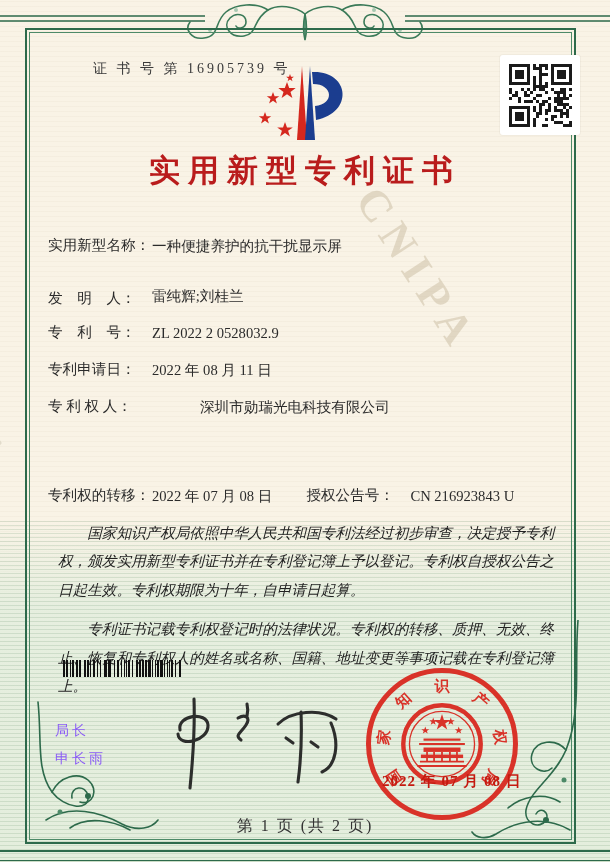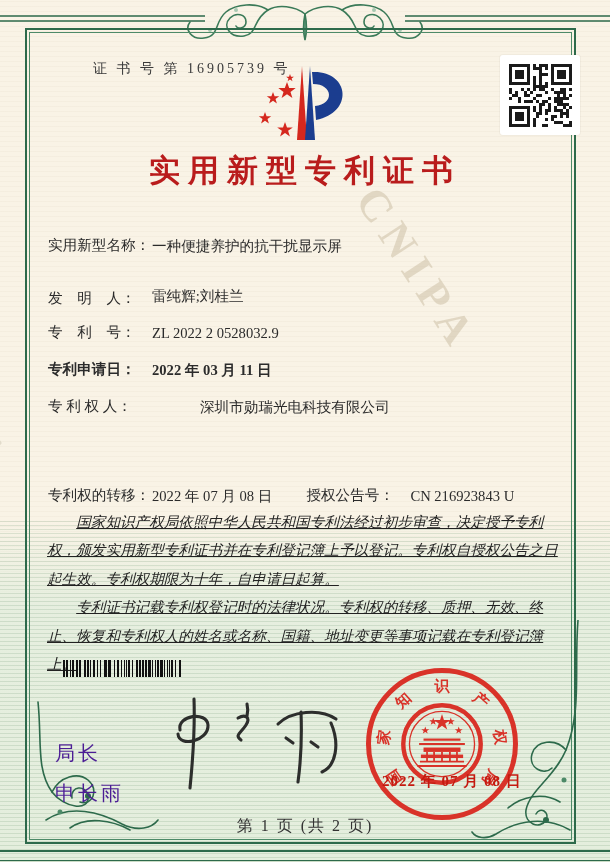--- a/index.html
+++ b/index.html
@@ -47,33 +47,33 @@
     border-radius:3px;display:flex;align-items:center;justify-content:center;box-shadow:0 0 0 1px rgba(0,0,0,0.03);}
   .logo{position:absolute;left:233px;top:50px;width:150px;height:100px;}
   .title{position:absolute;left:0;right:0;top:150px;text-align:center;
     font-size:31px;font-weight:bold;letter-spacing:8px;color:#b91c1c;}
   .row{position:absolute;left:48px;right:54px;font-size:14.6px;display:flex;align-items:flex-start;}
   .row .label{flex:0 0 104px;color:#2b2b2b;}
   .row .value{flex:1 1 auto;line-height:1.5;}
   .row-name{top:236px;}
   .row-inventor{top:286px;align-items:flex-end;}
   .row-patno{top:323px;}
-  .row-filing{top:360px;font-weight:bold;}
+  .row-filing{top:360px;}
   .row-patentee{top:397px;gap:48px;}
   .row-address{top:434px;}
   .row-address .value{max-width:426px;}
   .row-grant{top:486px;}
   .row-grant .label2{flex:0 0 104px;margin-left:34px;}
   .row-grant .value{flex:0 0 auto;}
   .paragraphs{position:absolute;left:47px;right:42px;top:508px;
     font-size:14.6px;line-height:1.95;font-style:italic;color:#222;}
-  .paragraphs p{margin:0;text-indent:2em;text-decoration:underline;}
+  .paragraphs p{margin:11px;text-indent:2em;}
   .barcode-wrap{position:absolute;left:63px;top:660px;width:120px;height:17px;}
-  .signer{position:absolute;left:55px;top:733px;font-family:"Liberation Sans","DejaVu Sans",sans-serif;
-    font-size:20px;letter-spacing:3px;color:#4c1d95;line-height:2.0;}
+  .signer{position:absolute;left:55px;top:716px;font-family:"Liberation Sans","DejaVu Sans",sans-serif;
+    font-size:14px;letter-spacing:3px;color:#8b5cf6;line-height:2.0;}
   .signature{position:absolute;left:150px;top:692px;width:210px;height:100px;z-index:5;}
   .seal{position:absolute;left:366px;top:668px;width:152px;height:152px;z-index:5;opacity:0.93;}
   .seal-ring{position:absolute;inset:0;border:5px solid #d9251c;border-radius:50%;}
   .seal-arc{position:absolute;inset:0;}
   .seal-arc span{position:absolute;left:50%;top:50%;font-size:15px;font-weight:bold;color:#d9251c;
     font-family:"Liberation Sans","DejaVu Sans",sans-serif;}
   .seal-emblem{position:absolute;left:50%;top:50%;transform:translate(-50%,-50%);}
   .seal-date{position:absolute;left:382px;top:772px;z-index:6;
     font-size:15px;letter-spacing:1px;color:#c41a10;font-weight:bold;}
   .footer{position:absolute;left:0;right:0;top:816px;text-align:center;
@@ -388,21 +388,21 @@
   <div class="row row-inventor">
     <span class="label">发　明　人：</span>
     <span class="value">雷纯辉;刘桂兰</span>
   </div>
   <div class="row row-patno">
     <span class="label">专　利　号：</span>
     <span class="value">ZL 2022 2 0528032.9</span>
   </div>
   <div class="row row-filing">
     <span class="label">专利申请日：</span>
-    <span class="value">2022 年 03 月 11 日</span>
+    <span class="value">2022 年 08 月 11 日</span>
   </div>
   <div class="row row-patentee">
     <span class="label">专 利 权 人：</span>
     <span class="value">深圳市勋瑞光电科技有限公司</span>
   </div>
   <div class="row row-grant">
     <span class="label">专利权的转移：</span>
     <span class="value">2022 年 07 月 08 日</span>
     <span class="label label2">授权公告号：</span>
     <span class="value">CN 216923843 U</span>

